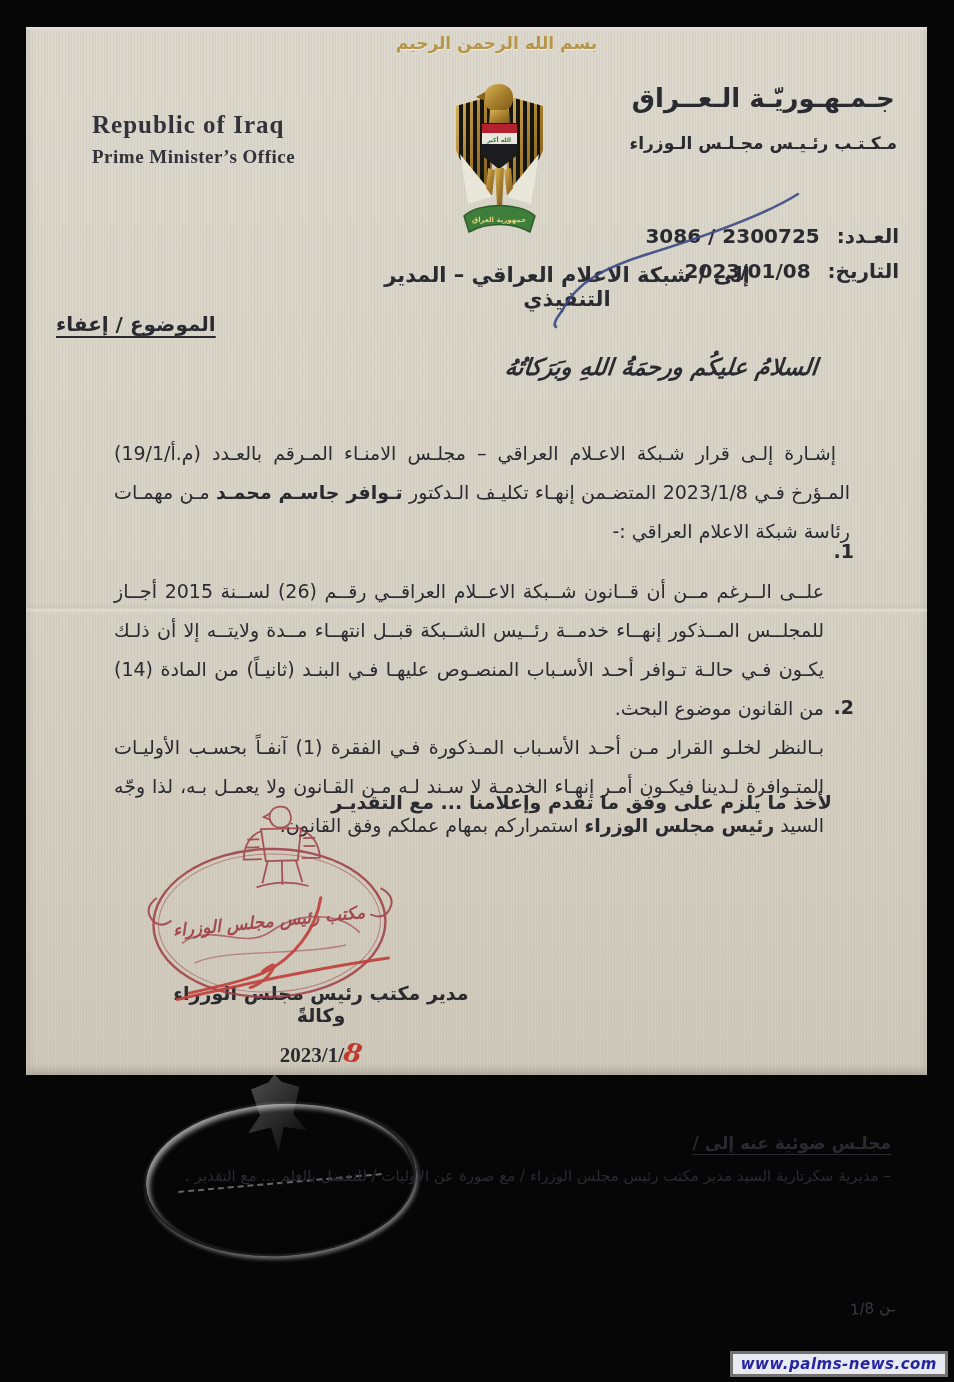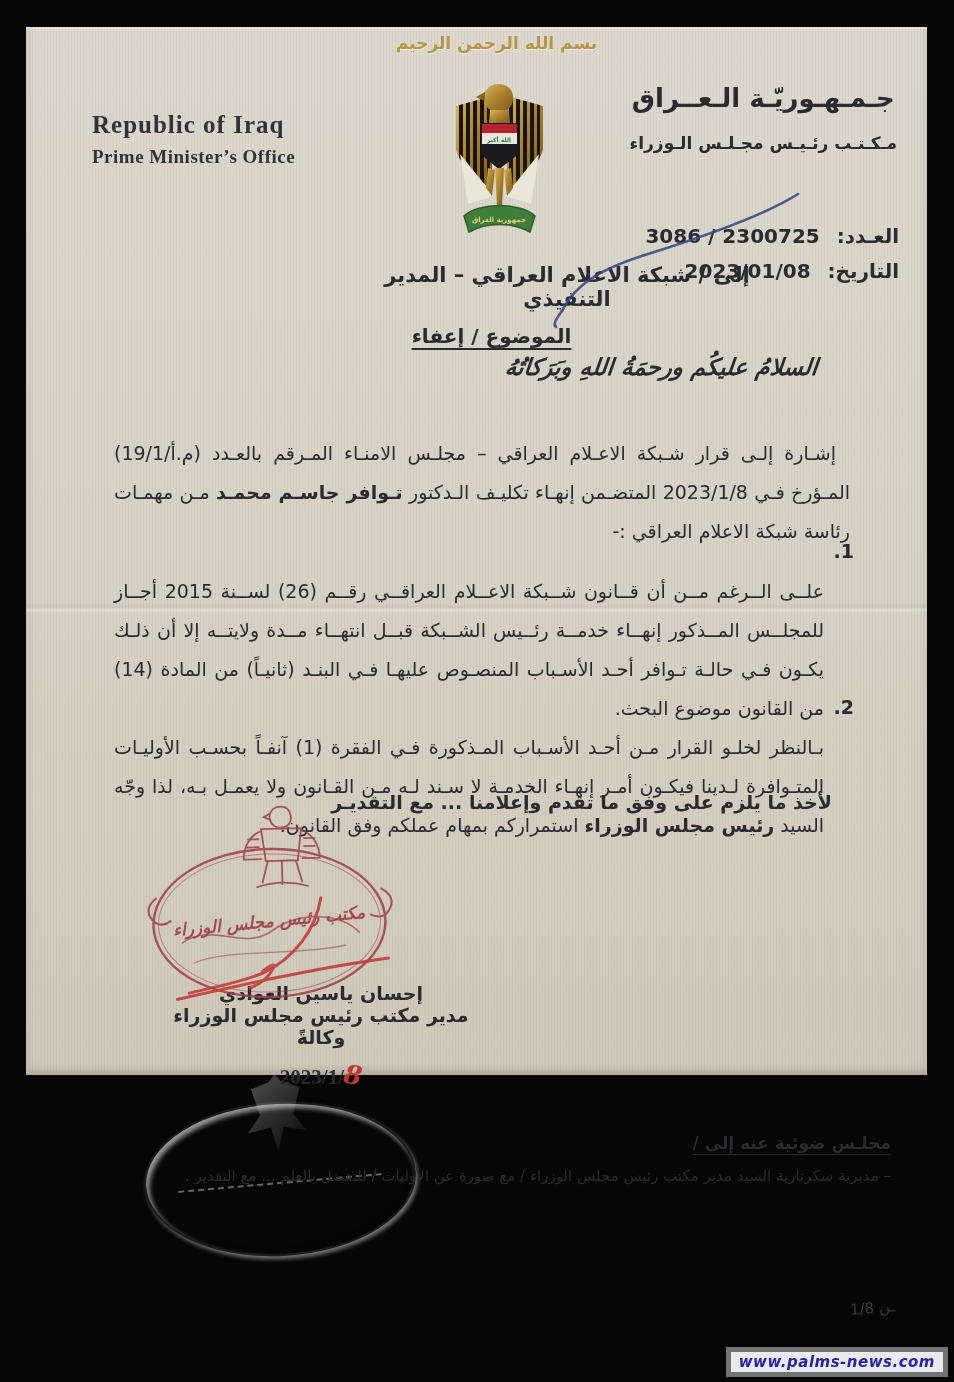--- a/index.html
+++ b/index.html
@@ -38,21 +38,21 @@
   .ar-head-title{font-size:26px;font-weight:bold;letter-spacing:1px;}
   .ar-head-sub{font-size:17px;font-weight:bold;margin-top:20px;}
 
   .ref-block{right:28px;top:153px;margin-top:44px;}
   .ref-row{font-size:20px;font-weight:bold;margin-bottom:11px;}
   .ref-row .val{margin-right:10px;display:inline-block;}
 
   .pen-svg{left:0;top:0;width:901px;height:1324px;pointer-events:none;z-index:5;}
 
   .to-line{right:130px;width:460px;top:236px;text-align:center;font-size:21px;font-weight:bold;z-index:2;}
-  .subject{left:30px;right:0;top:285px;text-align:center;font-size:20px;font-weight:bold;margin-top:12px;}
+  .subject{left:30px;right:0;top:285px;text-align:left;font-size:20px;font-weight:bold;}
   .subject span{text-decoration:underline;text-underline-offset:5px;}
   .greeting{right:110px;top:327px;font-size:23px;font-weight:bold;font-style:italic;transform:skewX(-6deg);}
 
   .intro{left:88px;right:77px;top:388px;font-size:19px;line-height:39px;text-align:justify;text-indent:14px;}
   .bold{font-weight:bold;}
 
   .list-item{left:88px;right:77px;font-size:19px;line-height:39px;}
   .list-item .num{position:absolute;right:-4px;top:0;font-weight:bold;}
   .list-item .txt{display:block;padding-right:26px;text-align:justify;margin-top:40px;}
   .item-1{top:505px;}
@@ -76,21 +76,21 @@
     background:linear-gradient(135deg,rgba(255,255,255,.55),rgba(0,0,0,.05));opacity:.55;
     clip-path:polygon(50% 0,60% 10%,88% 18%,76% 52%,96% 74%,60% 68%,50% 100%,40% 68%,4% 74%,24% 52%,12% 18%,40% 10%);}
   .embossed .script{position:absolute;left:12%;right:12%;top:52%;height:14px;opacity:.7;
     border-top:2px dashed rgba(255,255,255,.55);box-shadow:0 -1px 1px rgba(0,0,0,.05);transform:rotate(-2deg);}
 
   .copy-heading{right:36px;top:1106px;font-size:17px;font-weight:bold;text-decoration:underline;text-underline-offset:5px;z-index:4;}
   .copy-item{right:36px;left:60px;top:1140px;font-size:15px;text-align:right;z-index:4;}
 
   .page-frag{left:824px;top:1272px;font-size:15px;transform:rotate(-5deg);color:#3a3a42;z-index:4;}
 
-  .watermark{position:absolute;right:6px;bottom:5px;background:#e9e9f0;border:5px solid #737373;
+  .watermark{position:absolute;right:6px;bottom:5px;background:#e9e9f0;border:3px solid #737373;
     color:#2525a2;font-weight:bold;font-style:italic;font-size:15px;padding:1px 8px;letter-spacing:.5px;z-index:10;}
 </style>
 </head>
 <body>
 
 <div class="paper">
 
   <div class="abs basmala ar">بسم الله الرحمن الرحيم</div>
 
   <svg class="abs emblem" viewBox="0 0 99 162">
@@ -219,21 +219,20 @@
     <text x="124" y="128" text-anchor="middle" font-size="17" font-weight="bold" font-style="italic" fill="#9e3c45" opacity=".9" transform="rotate(-4 124 128)" direction="rtl">مكتب رئيس مجلس الوزراء</text>
 
     <g stroke="#c0413c" fill="none" stroke-width="3" stroke-linecap="round" opacity=".92">
       <path d="M176,100 C170,132 148,160 116,174 C92,183 60,188 42,192"></path>
       <path d="M30,198 C90,186 170,170 242,162"></path>
       <path d="M116,172 q16,-12 9,0 q-8,12 -22,16"></path>
     </g>
   </svg>
 
   <div class="abs sig-block ar">
-    <div class="sig-name">إحسان ياسين العوادي</div>
     <div class="sig-title">مدير مكتب رئيس مجلس الوزراء وكالةً</div>
     <div class="sig-date"><span>2023/1/</span><span class="hand">8</span></div>
   </div>
 
   <div class="abs embossed">
     <div class="eagle"></div>
     <div class="script"></div>
   </div>
 
   <div class="abs copy-heading ar">مجلـس ضوئية عنه إلى /</div>

